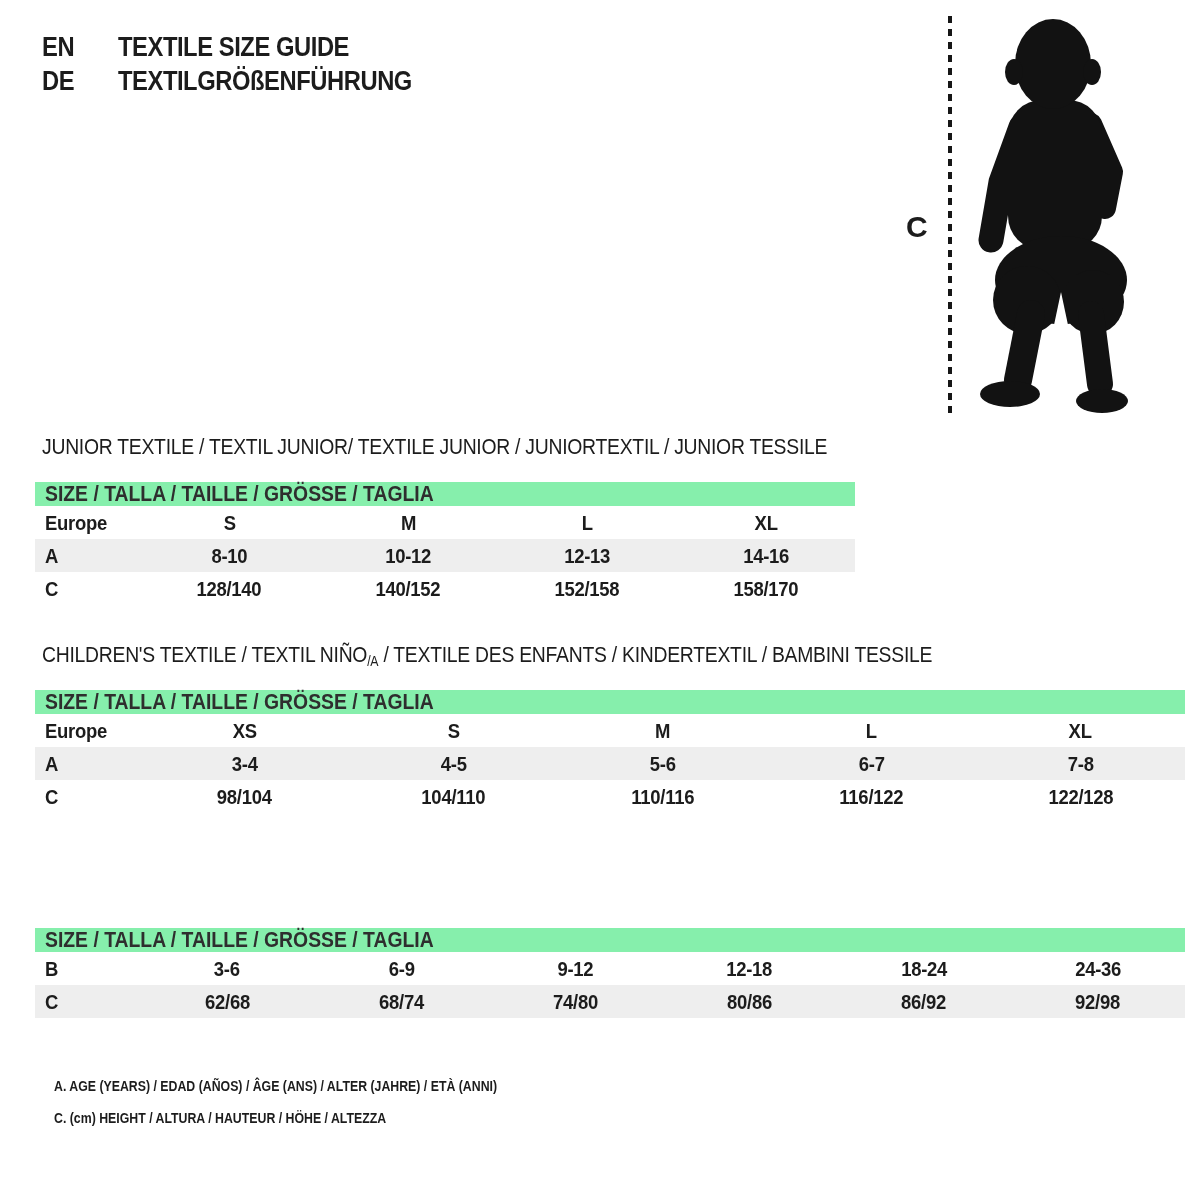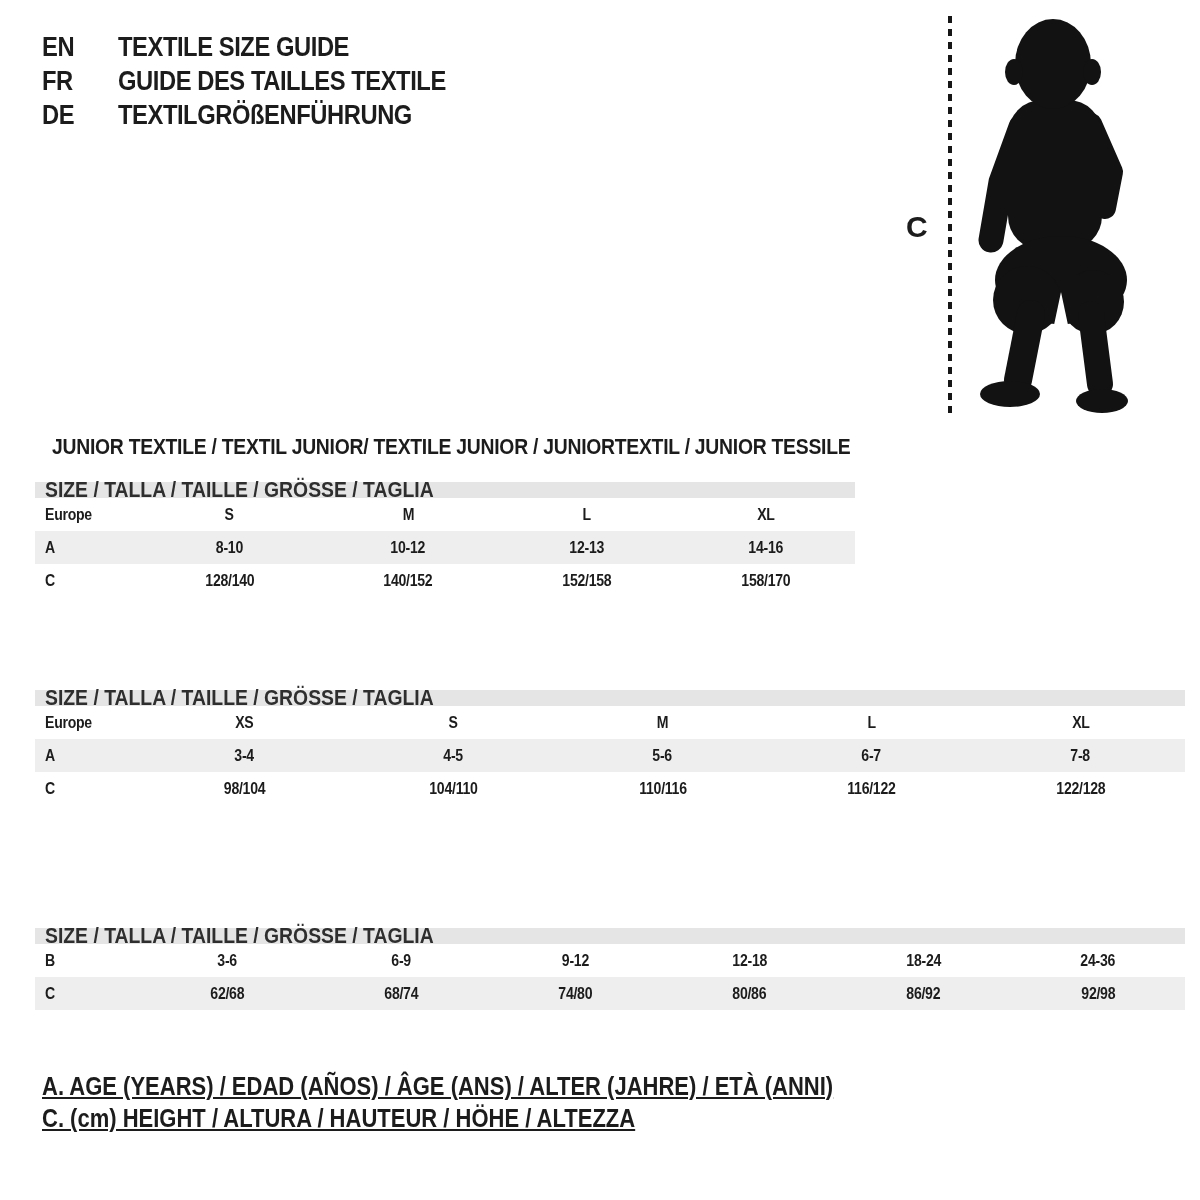--- a/index.html
+++ b/index.html
@@ -18,54 +18,50 @@
 
   
   .dash-line {
     position:absolute; left:948px; top:16px; width:4px; height:402px;
     background:repeating-linear-gradient(to bottom, #161616 0 7px, rgba(0,0,0,0) 7px 13px);
   }
   .c-label { position:absolute; left:906px; top:210px; font-size:30px; font-weight:bold; }
   .baby-svg { position:absolute; left:963px; top:12px; }
 
   
-  .section-title { position:absolute; left:52px; font-size:22px; font-weight:bold; letter-spacing:-0.3px; }
+  .section-title { position:absolute; left:42px; font-size:22px; font-weight:normal; letter-spacing:-0.3px; }
   .sub { font-size:14px; vertical-align:-4px; }
 
   
   .size-table { position:absolute; left:35px; }
   .size-bar {
-    height:16px; background:#e5e5e5; display:flex; align-items:center;
+    height:24px; background:#86efac; display:flex; align-items:center;
     padding-left:10px; font-size:22px; font-weight:bold; color:#2e2e2e;
   }
-  .trow { display:grid; height:33px; align-items:center; font-size:16px; font-weight:bold; letter-spacing:-0.3px; }
+  .trow { display:grid; height:33px; align-items:center; font-size:21px; font-weight:bold; letter-spacing:-0.3px; }
   .trow.stripe { background:#eeeeee; }
   .cols-junior   { grid-template-columns:105px repeat(4,1fr); }
   .cols-children { grid-template-columns:105px repeat(5,1fr); }
   .cols-babies   { grid-template-columns:105px repeat(6,1fr); }
   .tcell { text-align:center; }
   .tcell.label { text-align:left; padding-left:10px; }
 
   
-  .legend { position:absolute; left:42px; top:1070px; font-size:25px; font-weight:bold;text-decoration:underline; }
+  .legend { position:absolute; left:54px; top:1070px; font-size:14px; font-weight:bold; }
   .legend-line { height:32px; display:flex; align-items:center; }
 </style>
 </head>
 <body>
 
 <div class="page">
 
   <div class="lang-block">
     <div class="lang-row">
       <span class="lang-code"><span class="cond">EN</span></span>
       <span class="cond">TEXTILE SIZE GUIDE</span>
-    </div>
-    <div class="lang-row">
-      <span class="lang-code"><span class="cond">FR</span></span>
-      <span class="cond">GUIDE DES TAILLES TEXTILE</span>
     </div>
     <div class="lang-row">
       <span class="lang-code"><span class="cond">DE</span></span>
       <span class="cond">TEXTILGRÖßENFÜHRUNG</span>
     </div>
   </div>
 
   <div class="dash-line"></div>
   <div class="c-label">C</div>
   <svg class="baby-svg" width="172" height="405" viewBox="0 0 172 405" xmlns="http://www.w3.org/2000/svg">
@@ -117,20 +113,23 @@
     </div>
     <div class="trow cols-junior">
       <div class="tcell label"><span class="cond">C</span></div>
       <div class="tcell"><span class="cond-c">128/140</span></div>
       <div class="tcell"><span class="cond-c">140/152</span></div>
       <div class="tcell"><span class="cond-c">152/158</span></div>
       <div class="tcell"><span class="cond-c">158/170</span></div>
     </div>
   </div>
 
+  <div class="section-title" style="top:642px;">
+    <span class="cond"><span>CHILDREN'S TEXTILE / TEXTIL NIÑO</span><span class="sub">/A</span><span> / TEXTILE DES ENFANTS / KINDERTEXTIL / BAMBINI TESSILE</span></span>
+  </div>
   <div class="size-table" style="top:690px; width:1150px;">
     <div class="size-bar">
       <span class="cond">SIZE / TALLA / TAILLE / GRÖSSE / TAGLIA</span>
     </div>
     <div class="trow cols-children">
       <div class="tcell label"><span class="cond">Europe</span></div>
       <div class="tcell"><span class="cond-c">XS</span></div>
       <div class="tcell"><span class="cond-c">S</span></div>
       <div class="tcell"><span class="cond-c">M</span></div>
       <div class="tcell"><span class="cond-c">L</span></div>

